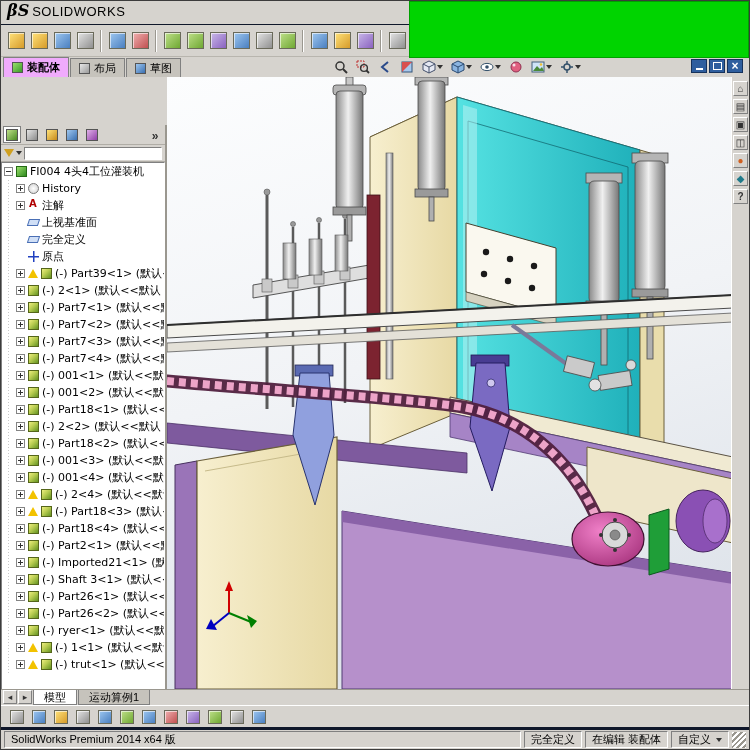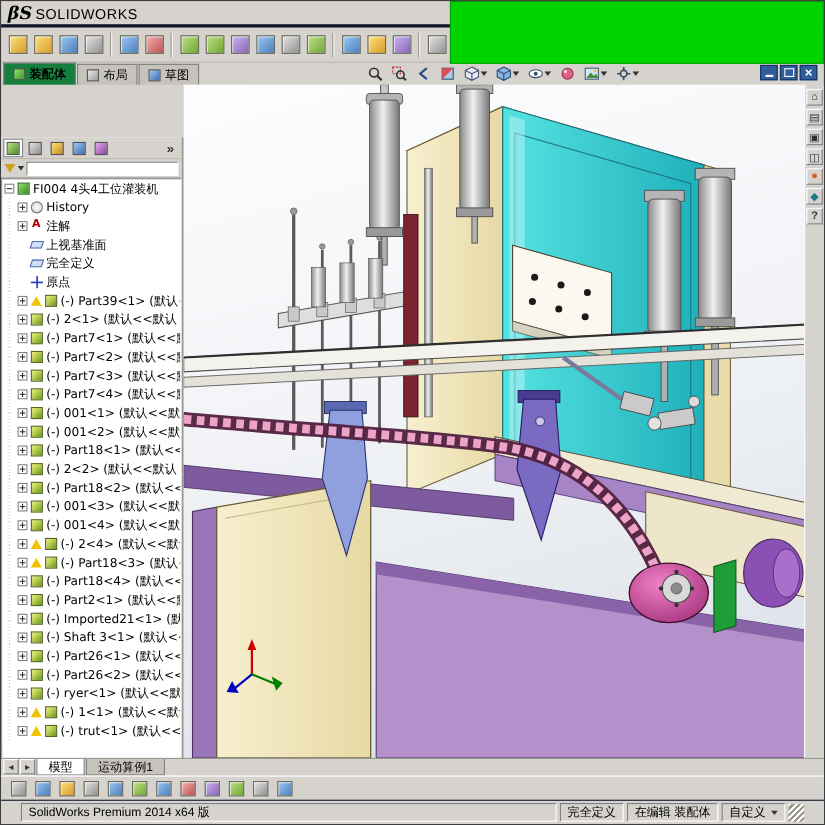--- a/index.html
+++ b/index.html
@@ -1,22 +1,22 @@
 <!DOCTYPE html>
 <html><head>
 <meta charset="utf-8">
 <style>
   html,body{margin:0;padding:0;background:#9a9a9a;}
   *{box-sizing:border-box;}
   .window{position:relative;width:750px;height:750px;background:#d6d3ce;border:1px solid #3c3c3c;
     font-family:"Liberation Sans",sans-serif;color:#000;overflow:hidden;}
 
   
-  .row-menu{position:absolute;left:0;top:0;right:0;height:24px;display:flex;align-items:center;
-    border-bottom:3px solid #0f172a;}
+  .row-menu{position:absolute;left:0;top:0;right:0;height:24px;display:flex;
+    border-bottom:1px solid #0f172a;}
   .logo{display:flex;align-items:baseline;gap:3px;padding:0 10px 0 6px;}
   .logo-mark{font-family:"DejaVu Serif",serif;font-style:italic;font-weight:bold;font-size:16px;}
   .logo-text{font-weight:normal;font-size:13px;letter-spacing:.5px;}
   .menu-items{display:flex;gap:2px;}
   .menu-item{font-size:12px;padding:3px 7px;cursor:default;}
 
   
   .banner{position:absolute;top:0;right:0;width:340px;height:57px;background:#00d400;z-index:30;
     display:flex;align-items:center;justify-content:center;gap:12px;border:1px solid #00a000;}
   .banner span{font-size:26px;font-weight:bold;color:#bf00bf;text-shadow:1px 1px 0 rgba(255,255,255,.45);white-space:nowrap;}
@@ -33,21 +33,21 @@
   .i4{background:linear-gradient(135deg,#f0b0b0,#c05050);}
   .i5{background:linear-gradient(135deg,#e4e4e4,#909090);}
   .i6{background:linear-gradient(135deg,#c9b8e8,#8a62c0);}
   .tsep{width:2px;height:22px;margin:0 3px;border-left:1px solid #9a978f;border-right:1px solid #fff;}
 
   
   .row-tabs{position:absolute;left:0;top:56px;right:0;height:20px;}
   .doc-tabs{position:absolute;left:2px;top:0;display:flex;align-items:flex-end;height:20px;}
   .dtab{display:flex;align-items:center;gap:4px;height:19px;padding:0 8px;font-size:11px;
     border:1px solid #808080;border-bottom:none;background:#c6c3bc;margin-right:1px;}
-  .dtab.active{background:#15803d;font-weight:bold;height:20px;font-family:Liberation Serif, serif;}
+  .dtab.active{background:#f0abfc;font-weight:bold;height:20px;font-family:Liberation Serif, serif;}
   .dtico{width:11px;height:11px;border:1px solid #555;}
   .dtico.a{background:linear-gradient(135deg,#9adf6a,#3a9a2a);}
   .dtico.b{background:linear-gradient(135deg,#e8e8e8,#9a9a9a);}
   .dtico.c{background:linear-gradient(135deg,#9ec7f0,#3a6fb0);}
 
   
   .headsup{position:absolute;left:330px;top:1px;display:flex;align-items:center;gap:2px;}
   .hub{display:flex;align-items:center;gap:1px;height:18px;padding:1px 2px;border:1px solid transparent;}
   .caret{width:0;height:0;border-left:3px solid transparent;border-right:3px solid transparent;border-top:4px solid #333;}
 
@@ -137,21 +137,21 @@
   .btab.active{background:#fff;}
 
   
   .row-botbar{position:absolute;left:0;top:704px;right:0;height:22px;display:flex;align-items:center;
     padding-left:6px;gap:2px;background:#d6d3ce;border-top:1px solid #fff;}
   .bbb{width:20px;height:18px;display:flex;align-items:center;justify-content:center;border:1px solid transparent;}
   .bbi{width:14px;height:14px;border:1px solid #6a6a5a;box-shadow:inset 1px 1px 0 rgba(255,255,255,.6);}
 
   
   .statusbar{position:absolute;left:0;top:726px;right:0;height:22px;display:flex;align-items:center;gap:3px;
-    padding:2px 18px;background:#d6d3ce;border-top:1px solid #0f172a;font-size:11px;}
+    padding:2px 3px;background:#d6d3ce;border-top:3px solid #0f172a;font-size:11px;}
   .scell{height:17px;display:flex;align-items:center;padding:0 6px;border:1px solid;border-color:#808080 #fff #fff #808080;white-space:nowrap;}
   .scell.app{flex:1;}
   .scell .caret{margin-left:5px;}
   .grip{width:14px;height:16px;background:repeating-linear-gradient(135deg,#fff 0 2px,#9a978f 2px 4px);}
 </style>
 </head>
 <body>
 
 <div class="window">
 

